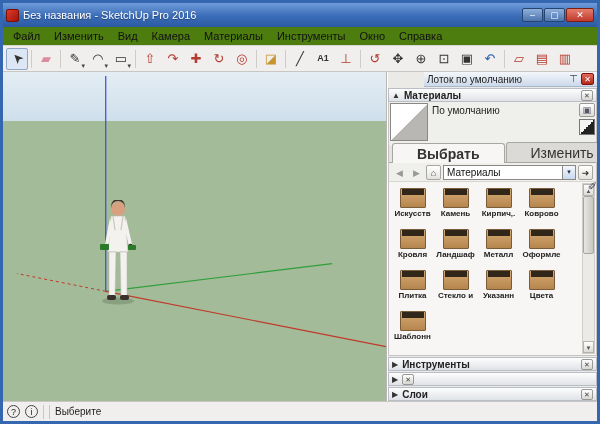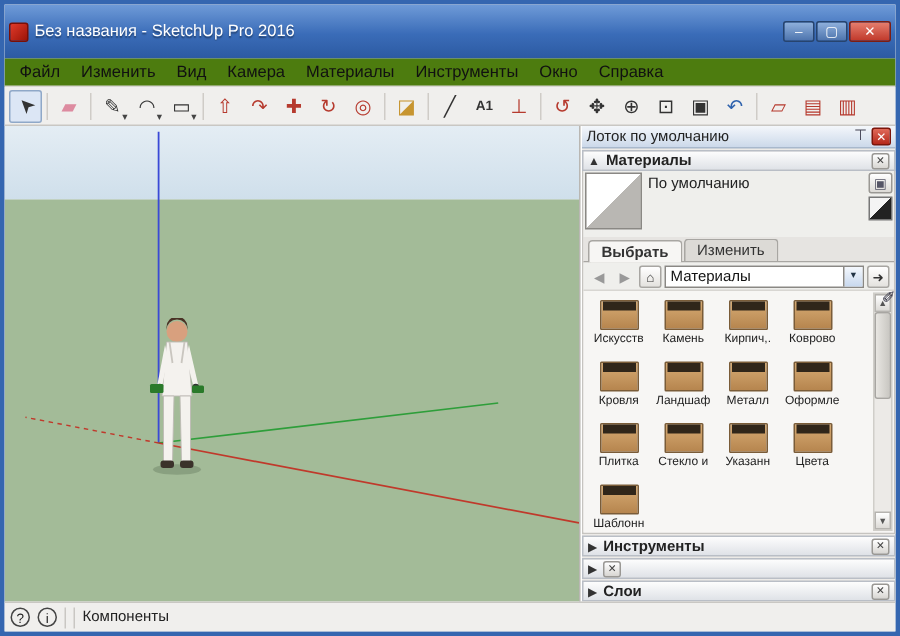--- a/index.html
+++ b/index.html
@@ -4,21 +4,21 @@
 <style>
   * { margin:0; padding:0; box-sizing:border-box; }
   html,body { background:#888; }
   body { font-family:"Liberation Sans", sans-serif; }
   .window{
     width:600px;height:424px;position:relative;margin:0 auto;
     border:3px solid #3566b0;background:#f0efed;overflow:hidden;
     display:flex;flex-direction:column;
   }
   
-  .titlebar{height:36px;display:flex;align-items:center;padding:0 3px;
+  .titlebar{height:24px;display:flex;align-items:center;padding:0 3px;
     background:linear-gradient(#6f9bd8,#3a6cb8 55%,#2c5aa2);color:#fff;flex:0 0 auto;}
   .app-icon{width:13px;height:13px;background:linear-gradient(135deg,#e03a2a,#9c1408);
     border:1px solid #7a0f06;border-radius:2px;margin-right:4px;flex:0 0 auto;}
   .title-text{font-size:11px;flex:1;white-space:nowrap;overflow:hidden;text-shadow:0 1px 1px rgba(0,0,0,.4);}
   .winbtns{display:flex;gap:1px;}
   .winbtn{width:21px;height:14px;font-size:9px;line-height:12px;text-align:center;color:#fff;
     background:linear-gradient(#8fb0dc,#4d74ad);border:1px solid #27446e;border-radius:2px;cursor:default;}
   .winbtn.close{background:linear-gradient(#e57e6e,#c0392b);border-color:#7c1d12;width:28px;}
   
   .menubar{height:19px;background:#4d7c0f;border-bottom:1px solid #d8d6d2;
@@ -39,51 +39,51 @@
   
   .main{flex:1;display:flex;min-height:0;}
   .viewport{flex:1;position:relative;overflow:hidden;border-right:1px solid #b9b7b3;}
   .sky{position:absolute;left:0;top:0;right:0;height:49px;background:linear-gradient(#e4edf4,#cfdfeb);}
   .ground{position:absolute;left:0;top:49px;right:0;bottom:0;background:#a3bb98;}
   .axes{position:absolute;inset:0;}
   .person{position:absolute;left:92px;top:128px;}
   
   .tray{width:210px;flex:0 0 auto;background:#eceae7;display:flex;flex-direction:column;min-height:0;border-left:1px solid #fff;}
   .tray-header{height:15px;background:linear-gradient(#f4f7fb,#ccd9ea);border-bottom:1px solid #a8b8cc;
-    display:flex;align-items:center;padding:0 3px;gap:3px;flex:0 0 auto;}
+    display:flex;align-items:center;padding:0 3px;gap:3px;flex:0 0 auto;margin-left:36px;}
   .tray-title{flex:1;font-size:10px;color:#222;white-space:nowrap;overflow:hidden;}
   .pin{font-size:10px;color:#445;line-height:1;}
   .xbtn{width:13px;height:12px;font-size:8px;line-height:11px;text-align:center;color:#fff;
     background:linear-gradient(#e06a5a,#b5281a);border:1px solid #7c150a;border-radius:2px;}
   .sec-header{height:14px;background:linear-gradient(#fdfdfd,#dfe2e7);border:1px solid #b9bec6;
     display:flex;align-items:center;padding:0 3px;gap:4px;flex:0 0 auto;margin-top:1px;}
   .sec-arrow{font-size:8px;color:#333;}
   .sec-title{flex:1;font-size:10px;font-weight:bold;color:#222;white-space:nowrap;overflow:hidden;}
   .sec-x{width:12px;height:11px;font-size:7px;line-height:10px;text-align:center;color:#444;
     background:linear-gradient(#fff,#d8d6d2);border:1px solid #9a9894;border-radius:2px;}
   .mat-body{flex:1;background:#f7f6f4;border:1px solid #c6c4c0;border-top:none;display:flex;flex-direction:column;min-height:0;position:relative;}
   .preview-row{height:44px;display:flex;padding:1px;gap:4px;flex:0 0 auto;background:#efefec;}
   .preview-thumb{width:38px;height:38px;border:1px solid #8a8884;
     background:linear-gradient(135deg,#ffffff 50%,#b9b7b3 50%);flex:0 0 auto;}
   .preview-name{flex:1;font-size:10px;color:#222;padding-top:2px;white-space:nowrap;overflow:hidden;}
   .preview-side{display:flex;flex-direction:column;gap:2px;align-items:flex-end;flex:0 0 auto;}
   .mini-btn{width:16px;height:14px;font-size:9px;line-height:13px;text-align:center;color:#556;
     background:linear-gradient(#fff,#dcdad6);border:1px solid #9a9894;border-radius:2px;}
   .mini-thumb{width:16px;height:16px;border:1px solid #777;background:linear-gradient(135deg,#f4f4f4 50%,#222 50%);}
   .tabs{display:flex;align-items:flex-end;height:17px;padding:0 3px;gap:1px;border-bottom:1px solid #a8a6a2;flex:0 0 auto;background:#e6e4e1;}
-  .tab{font-size:10px;padding:2px 8px 1px;border:1px solid #a8a6a2;border-bottom:none;border-radius:3px 3px 0 0;color:#333;background:#dcdad6;}
+  .tab{font-size:14px;padding:2px 24px 1px;border:1px solid #a8a6a2;border-bottom:none;border-radius:3px 3px 0 0;color:#333;background:#dcdad6;}
   .tab.active{background:#f7f6f4;font-weight:bold;position:relative;top:1px;}
   .nav-row{height:19px;display:flex;align-items:center;gap:2px;padding:1px 3px;flex:0 0 auto;background:#efefec;border-bottom:1px solid #d8d6d2;}
   .nav-btn{width:15px;height:15px;font-size:9px;line-height:14px;text-align:center;color:#999;border:1px solid transparent;border-radius:2px;}
   .nav-btn.en{color:#333;background:linear-gradient(#fff,#e4e2de);border-color:#a8a6a2;}
   .combo{flex:1;height:15px;background:#fff;border:1px solid #8a8884;display:flex;align-items:center;font-size:10px;color:#111;padding-left:3px;}
   .combo .val{flex:1;white-space:nowrap;overflow:hidden;}
   .combo-dd{width:13px;height:13px;background:linear-gradient(#f4f8fd,#c8d8ee);border-left:1px solid #8a8884;
     font-size:7px;text-align:center;line-height:12px;color:#234;}
-  .grid-wrap{flex:1;position:relative;min-height:0;background:#f7f6f4;}
+  .grid-wrap{flex:1;position:relative;min-height:0;background:#f7f6f4;font-weight:bold;}
   .grid{position:absolute;left:2px;top:2px;right:16px;bottom:0;display:flex;flex-wrap:wrap;align-content:flex-start;}
   .tile{width:43px;height:41px;text-align:center;padding-top:2px;}
   .box-icon{width:26px;height:20px;margin:2px auto 1px;position:relative;
     background:linear-gradient(#d6ab74,#b6854e);border:1px solid #7a5c38;border-radius:1px;}
   .box-icon::before{content:"";position:absolute;left:1px;right:1px;top:0;height:6px;background:#30261a;}
   .tile-label{font-size:8px;color:#222;white-space:nowrap;overflow:hidden;padding:0 1px;}
   .scrollbar{position:absolute;right:1px;top:1px;bottom:1px;width:13px;background:#eceae7;border:1px solid #d0cec9;
     display:flex;flex-direction:column;}
   .sb-btn{height:12px;font-size:6px;text-align:center;line-height:12px;color:#555;background:linear-gradient(#fff,#dcdad6);border:1px solid #b5b3af;}
   .sb-track{flex:1;position:relative;}
@@ -356,17 +356,17 @@
         <span class="sec-x">✕</span>
       </div>
     </div>
   </div>
 
   <div class="statusbar">
     <span class="circ">?</span>
     <span class="circ">i</span>
     <span class="st-sep"></span>
     <span class="st-sep"></span>
-    <span class="st-measure-label">Компоненты</span>
+    <span class="st-measure-label">Выберите</span>
     <span class="st-measure"></span>
   </div>
 
 </div>
 
 </body></html>

